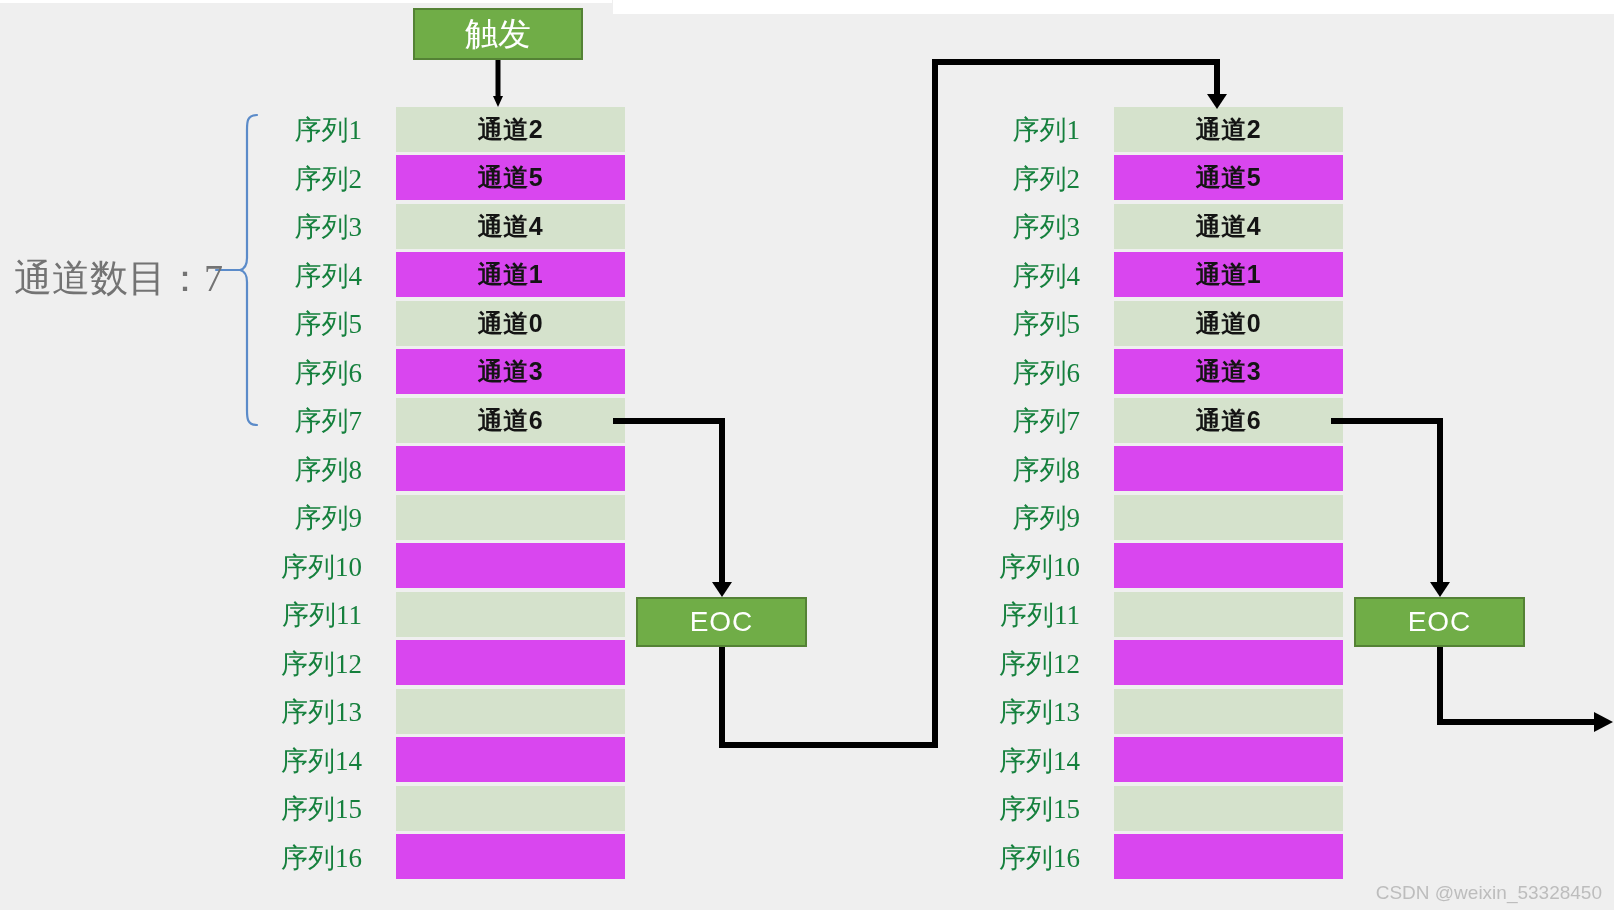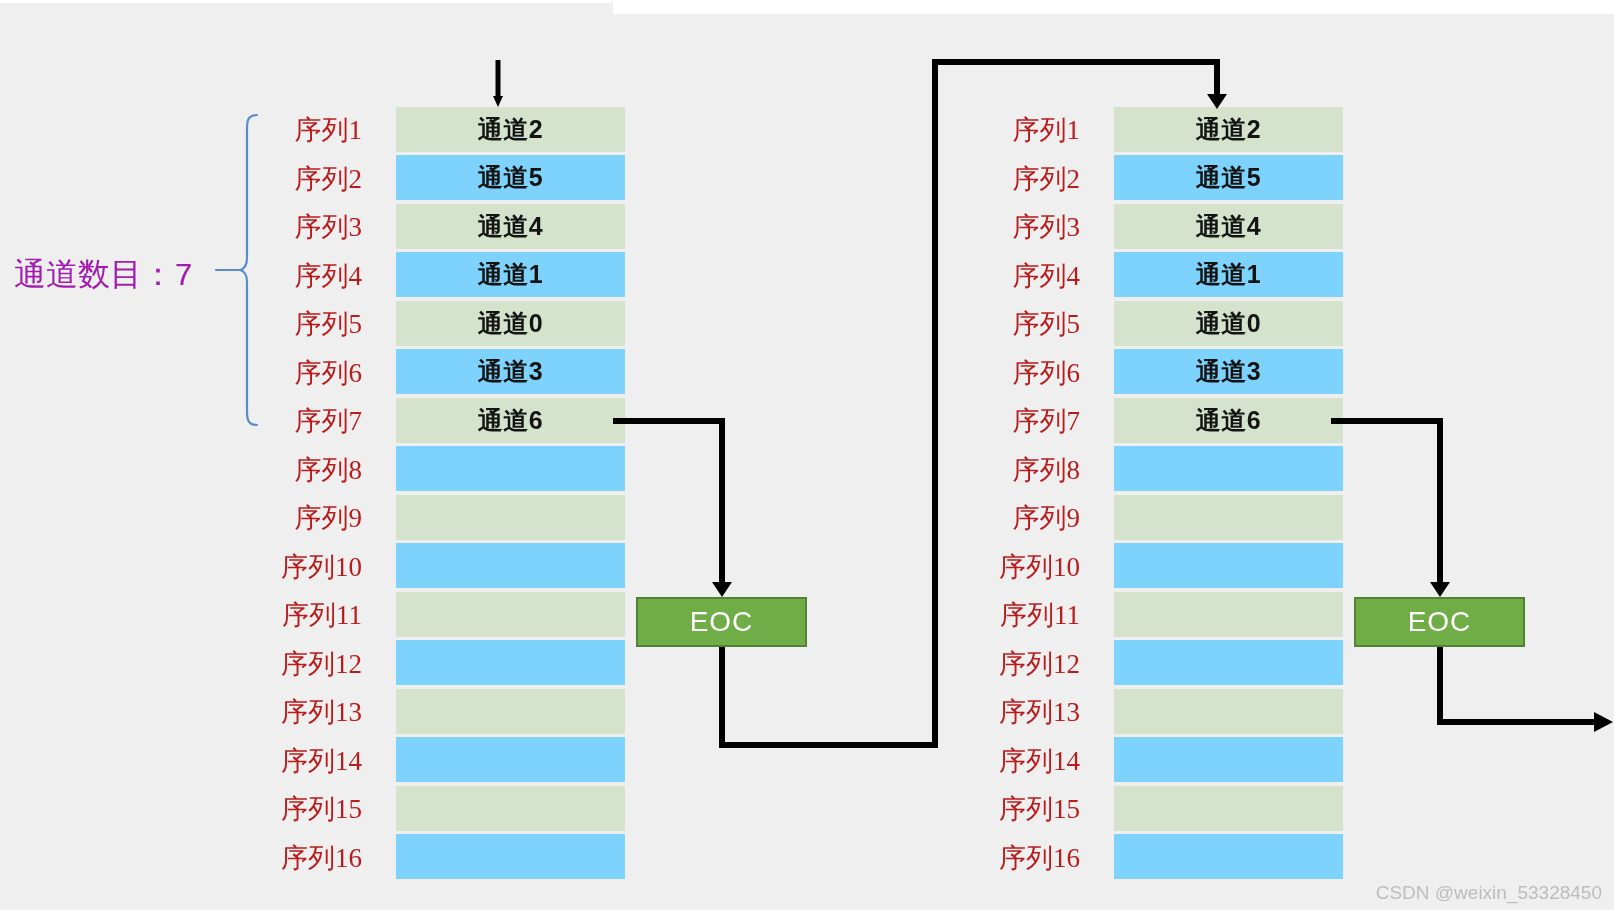--- a/index.html
+++ b/index.html
@@ -19,21 +19,21 @@
   
   .band-white {
     position: absolute;
     background: #ffffff;
   }
 
   
   .seq-label {
     position: absolute;
     text-align: right;
-    color: #b91c1c;
+    color: #15803d;
     font-size: 27px;
     line-height: 1;
     white-space: nowrap;
     font-family: "Liberation Serif", "DejaVu Serif", serif;
   }
 
   
   .slot-table {
     position: absolute;
   }
@@ -44,21 +44,21 @@
     display: flex;
     align-items: center;
     justify-content: center;
     font-family: "Liberation Sans", "DejaVu Sans", sans-serif;
     font-weight: bold;
     font-size: 25px;
     color: #141414;
     letter-spacing: .5px;
   }
   .slot.dark  { background: #d5e2cc; }
-  .slot.light { background: #7dd3fc; text-align: right; }
+  .slot.light { background: #d946ef; text-align: right; }
 
   
   .gbox {
     position: absolute;
     box-sizing: border-box;
     background: #70ad47;
     border: 2px solid #548235;
     display: flex;
     align-items: center;
     justify-content: center;
@@ -90,44 +90,45 @@
     bottom: 6px;
     color: #bdbdbd;
     font-size: 19px;
     font-family: "Liberation Sans", "DejaVu Sans", sans-serif;
     white-space: nowrap;
   }
 
   
   .brace-caption {
     position: absolute;
-    color: #a21caf;
-    font-size: 32px;
+    color: #737373;
+    font-size: 38px;
     white-space: nowrap;
-    font-family: Liberation Mono, monospace;
+    font-family: Liberation Serif, serif;
   }
 </style>
 </head>
 <body>
 
 <div id="stage">
 
   <div class="band-white" style="left:0; top:0; width:612px; height:3px;"></div>
   <div class="band-white" style="left:613px; top:0; width:1001px; height:14px;"></div>
 
   <svg class="wires" viewBox="0 0 1614 910" xmlns="http://www.w3.org/2000/svg">
     <path d="M 257 115 C 247 115 247 122 247 130
              L 247 258 C 247 266 244 269 240 270
              C 244 271 247 274 247 282
              L 247 410 C 247 418 247 425 257 425" fill="none" stroke="#5b8bc9" stroke-width="2.2" stroke-linecap="round"></path>
     <path d="M 240 270 L 216 270" fill="none" stroke="#5b8bc9" stroke-width="2.2" stroke-linecap="round"></path>
   </svg>
 
   <div class="brace-caption" style="left:14px; top:253px;">通道数目：7</div>
 
+  <div class="gbox trigger" style="left:413px; top:8px; width:170px; height:52px;">触发</div>
 
   <div>
     <div class="seq-label" style="left:182px; top:117px; width:180px;">序列1</div>
     <div class="seq-label" style="left:182px; top:166px; width:180px;">序列2</div>
     <div class="seq-label" style="left:182px; top:214px; width:180px;">序列3</div>
     <div class="seq-label" style="left:182px; top:263px; width:180px;">序列4</div>
     <div class="seq-label" style="left:182px; top:311px; width:180px;">序列5</div>
     <div class="seq-label" style="left:182px; top:360px; width:180px;">序列6</div>
     <div class="seq-label" style="left:182px; top:408px; width:180px;">序列7</div>
     <div class="seq-label" style="left:182px; top:457px; width:180px;">序列8</div>

